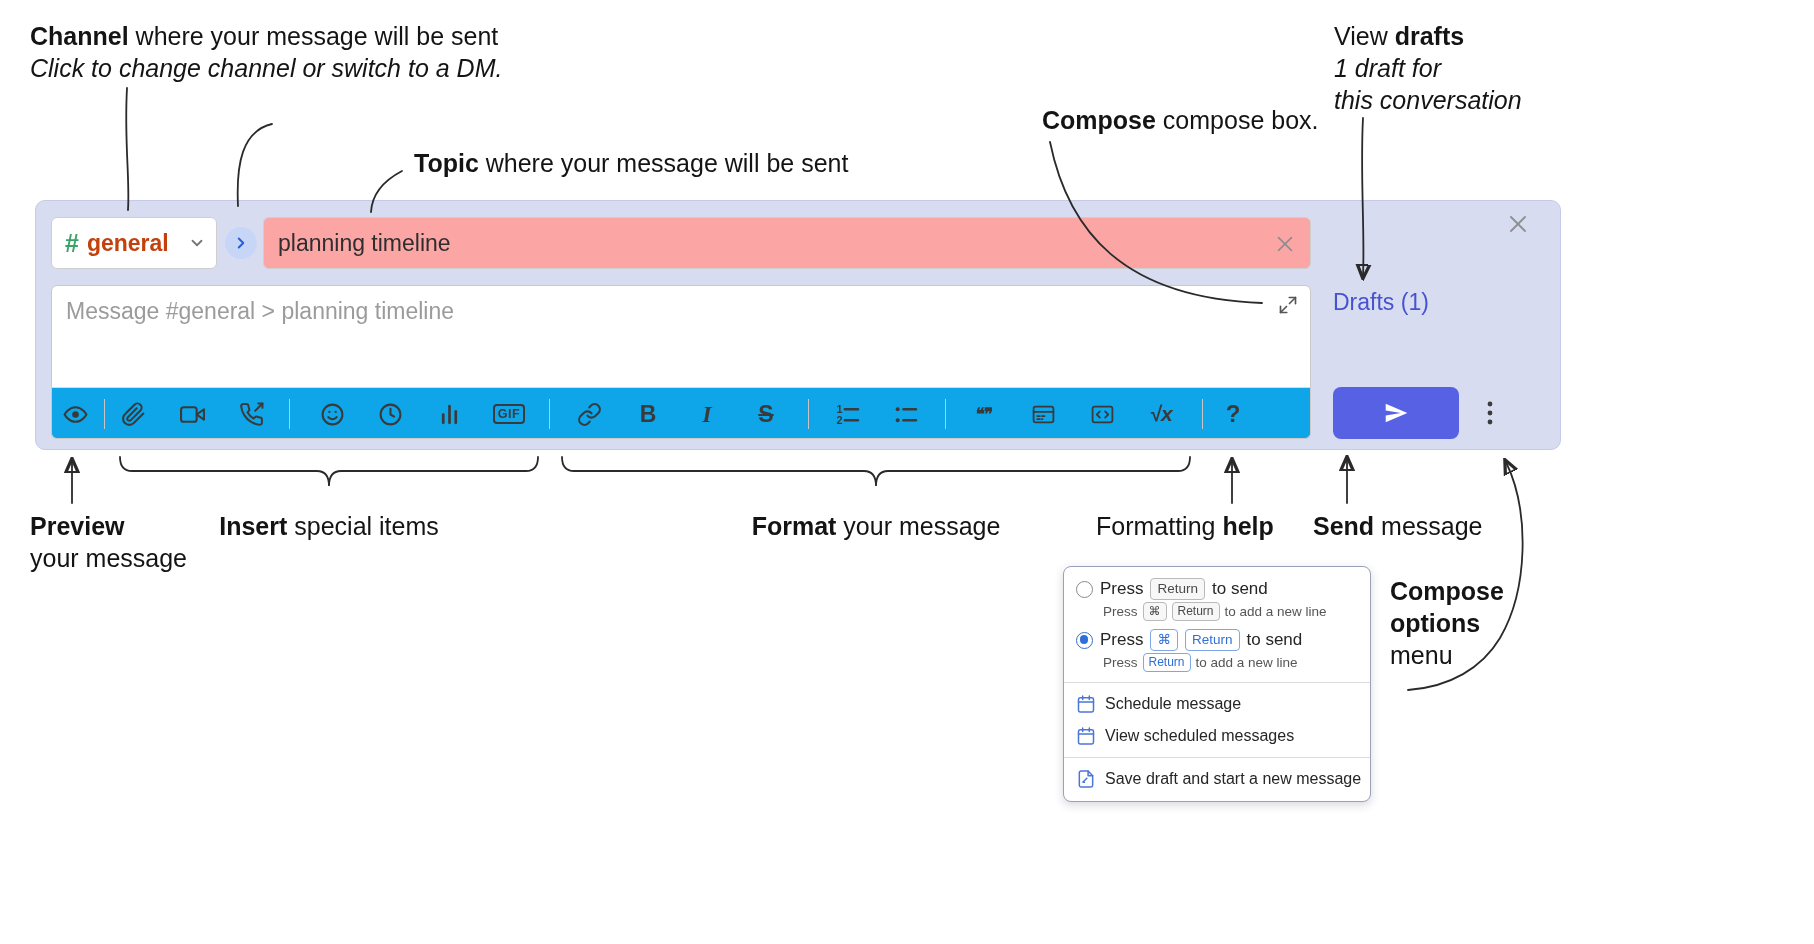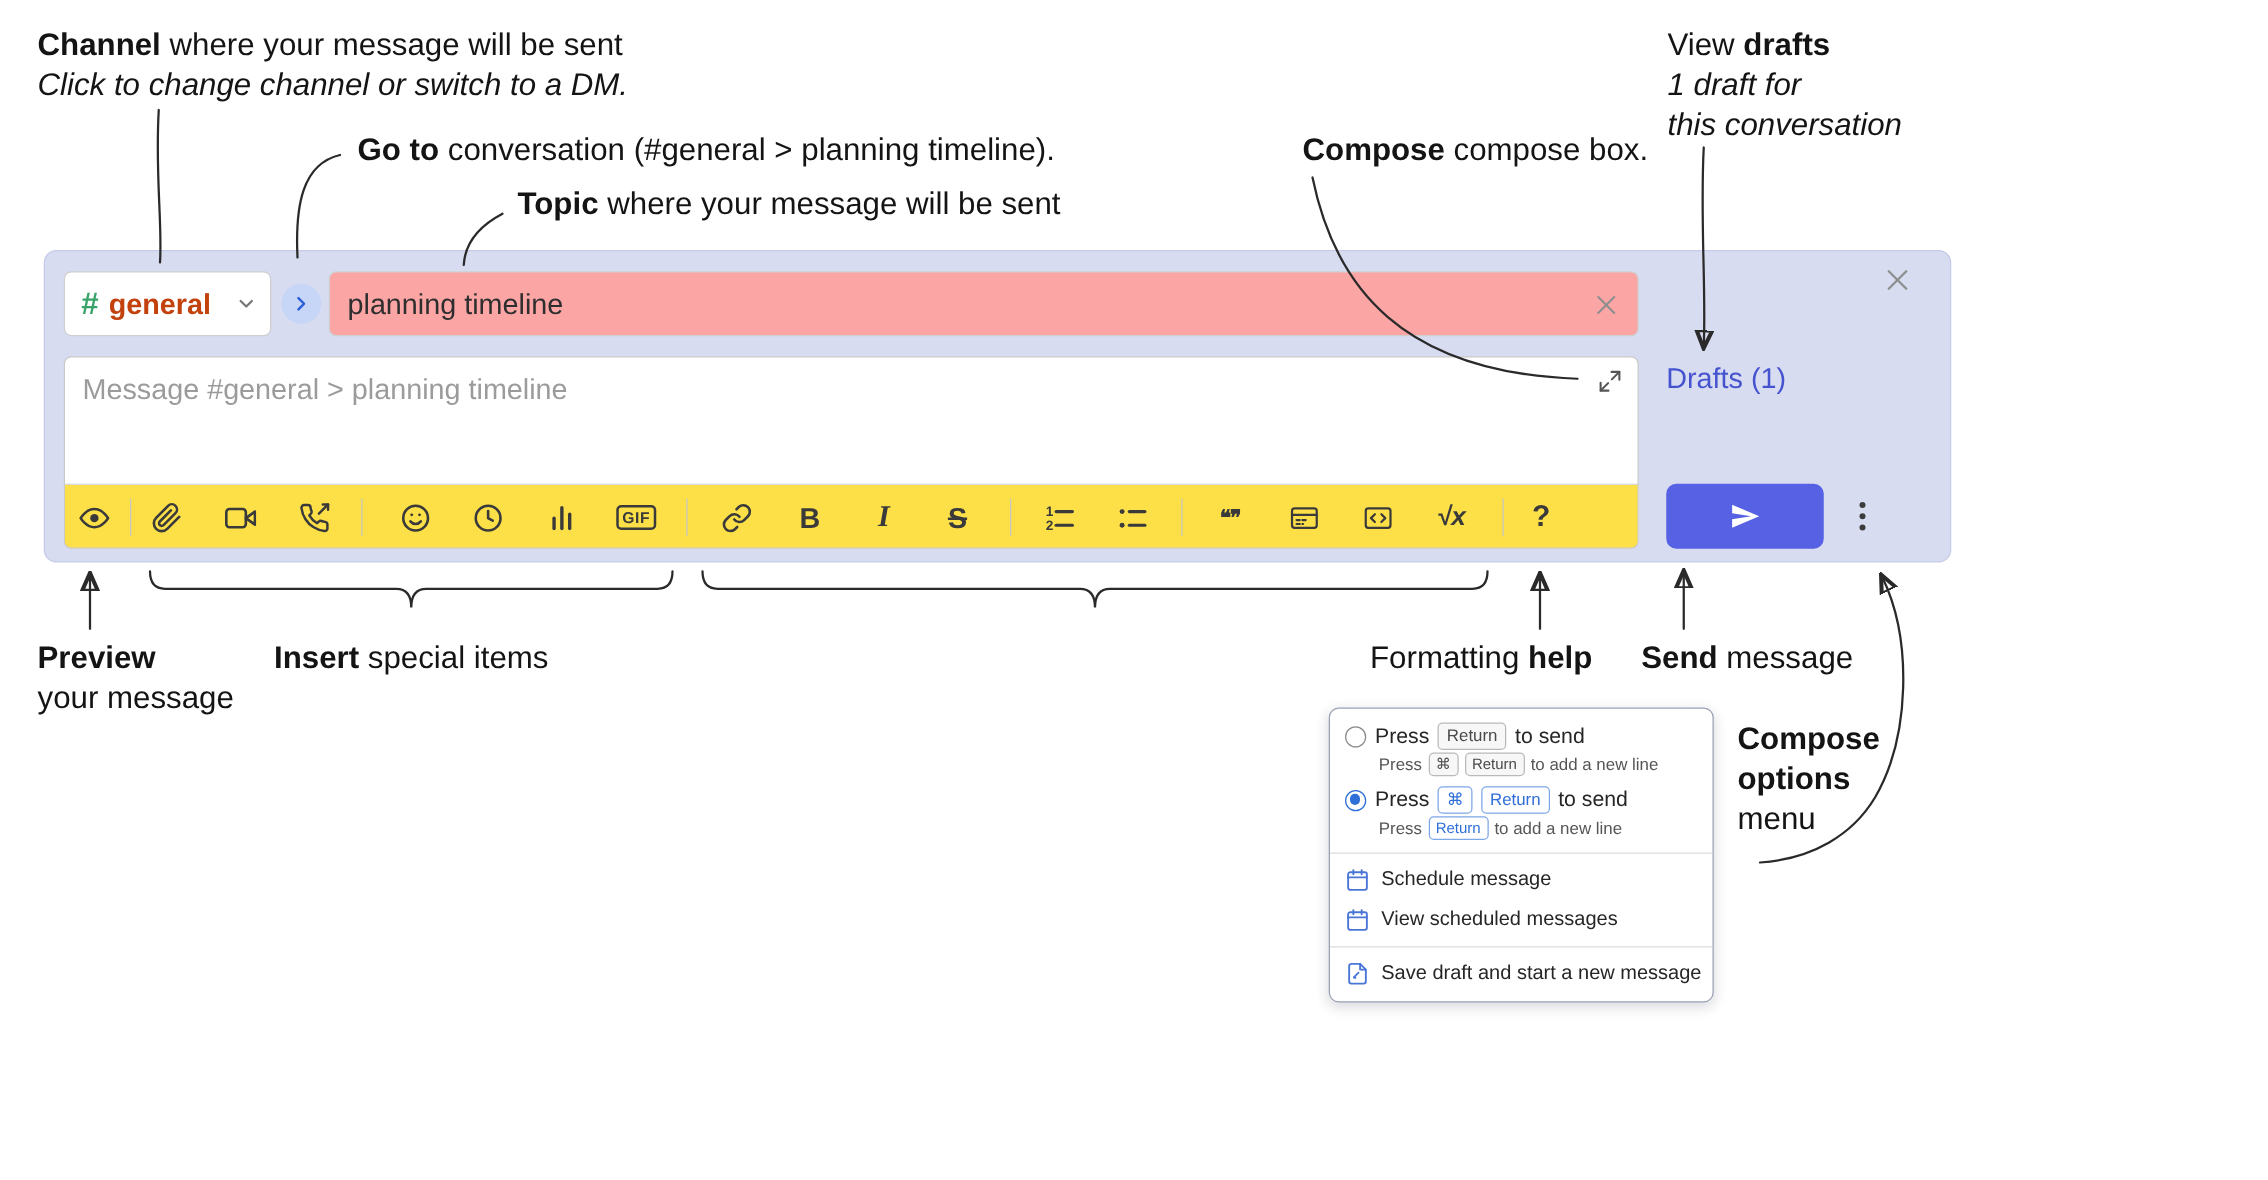--- a/index.html
+++ b/index.html
@@ -36,21 +36,21 @@
              align-items: center; justify-content: center; cursor: pointer; }
   .clear-x svg, .close-x svg { width: 22px; height: 22px; stroke: #8e8e8e; stroke-width: 1.8; stroke-linecap: round; }
   .msg-wrap { position: absolute; left: 15px; top: 84px; width: 1260px; height: 103px; background: #fff;
               border: 1px solid #c9c9c9; border-radius: 6px 6px 0 0; }
   .msg-wrap textarea { width: calc(100% - 50px); height: 100%; border: none; outline: none; resize: none;
                        font-size: 23px; padding: 12px 0 0 14px; font-family: "Liberation Sans", sans-serif; background: transparent; color: #444; }
   .msg-wrap textarea::placeholder { color: #9b9b9b; opacity: 1; }
   .expand-ic { position: absolute; right: 10px; top: 9px; width: 22px; height: 22px; color: #555; cursor: pointer; }
   .expand-ic svg { width: 20px; height: 20px; stroke: currentColor; fill: none; stroke-width: 2; stroke-linecap: round; stroke-linejoin: round; }
   .drafts-link { position: absolute; left: 1297px; top: 88px; font-size: 23px; color: #4553cf; cursor: pointer; }
-  .toolbar { position: absolute; left: 15px; top: 186px; width: 1260px; height: 52px; background: #fde047;
+  .toolbar { position: absolute; left: 15px; top: 186px; width: 1260px; height: 52px; background: #0ea5e9;
              border: 1px solid #c9c9c9; border-top: 1px solid #d9d9d9; border-radius: 0 0 6px 6px; }
   .tbtn { position: absolute; top: 4px; width: 44px; height: 44px; display: flex; align-items: center;
           justify-content: center; color: #3a3a3a; cursor: pointer; }
   .ic { width: 25px; height: 25px; fill: none; stroke: currentColor; stroke-width: 2; stroke-linecap: round; stroke-linejoin: round; }
   .ic text { fill: currentColor; stroke: none; font-weight: 700; font-family: "Liberation Sans", sans-serif; }
   .tdiv { position: absolute; top: 11px; width: 1px; height: 30px; background: #c6c6c6; }
   .gif-badge { border: 2px solid currentColor; border-radius: 4px; font-size: 12.5px; font-weight: 700; padding: 1px 3px; letter-spacing: .5px; }
   .g-bold { font-size: 23px; font-weight: 800; }
   .g-italic { font-size: 24px; font-weight: 600; font-style: italic; font-family: "Liberation Serif", serif; }
   .g-strike { font-size: 23px; font-weight: 600; text-decoration: line-through; }
@@ -86,23 +86,20 @@
 </head>
 <body>
 
 <div class="canvas">
 
   <div class="ann" style="left:30px; top:20px;">
     <div><b>Channel</b><span> where your message will be sent</span></div>
     <div class="it">Click to change channel or switch to a DM.</div>
   </div>
 
-  <div class="ann" style="left:286px; top:104px;">
-    <b>Go to</b><span> conversation (#general &gt; planning timeline).</span>
-  </div>
 
   <div class="ann" style="left:414px; top:147px;">
     <b>Topic</b><span> where your message will be sent</span>
   </div>
 
   <div class="ann" style="left:1042px; top:104px;">
     <b>Compose</b><span> compose box.</span>
   </div>
 
   <div class="ann" style="left:1334px; top:20px;">
@@ -287,20 +284,23 @@
 
   <div class="ann centered" style="left:329px; top:510px;">
     <b>Insert</b><span> special items</span>
   </div>
 
   <div class="ann" style="left:30px; top:510px;">
     <div><b>Preview</b></div>
     <div>your message</div>
   </div>
 
+  <div class="ann centered" style="left:876px; top:510px;">
+    <b>Format</b><span> your message</span>
+  </div>
 
   <div class="ann" style="left:1096px; top:510px;">
     <span>Formatting </span><b>help</b>
   </div>
 
   <div class="ann" style="left:1313px; top:510px;">
     <b>Send</b><span> message</span>
   </div>
 
   <div class="ann" style="left:1390px; top:575px;">

